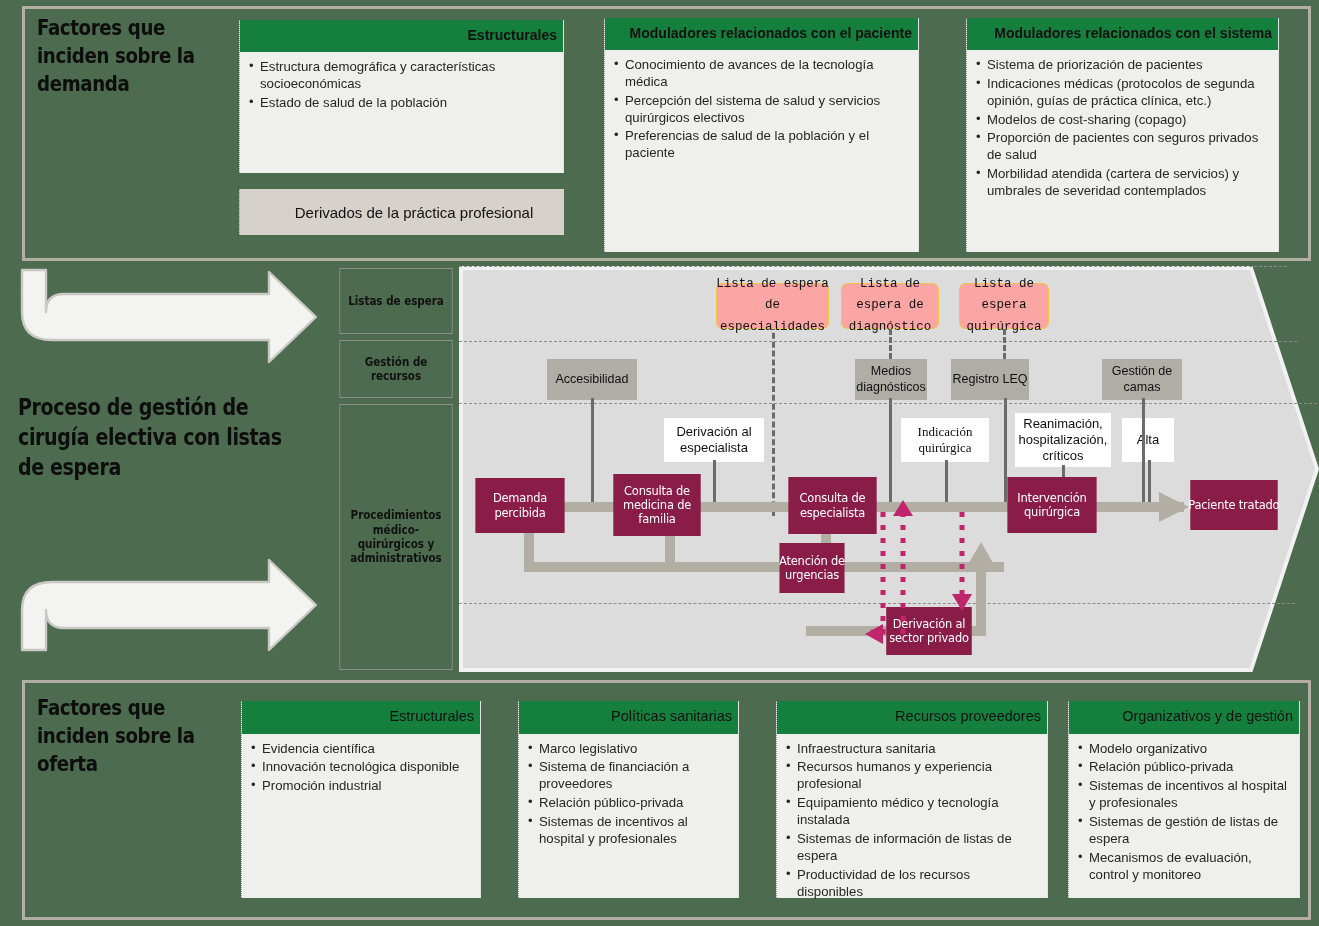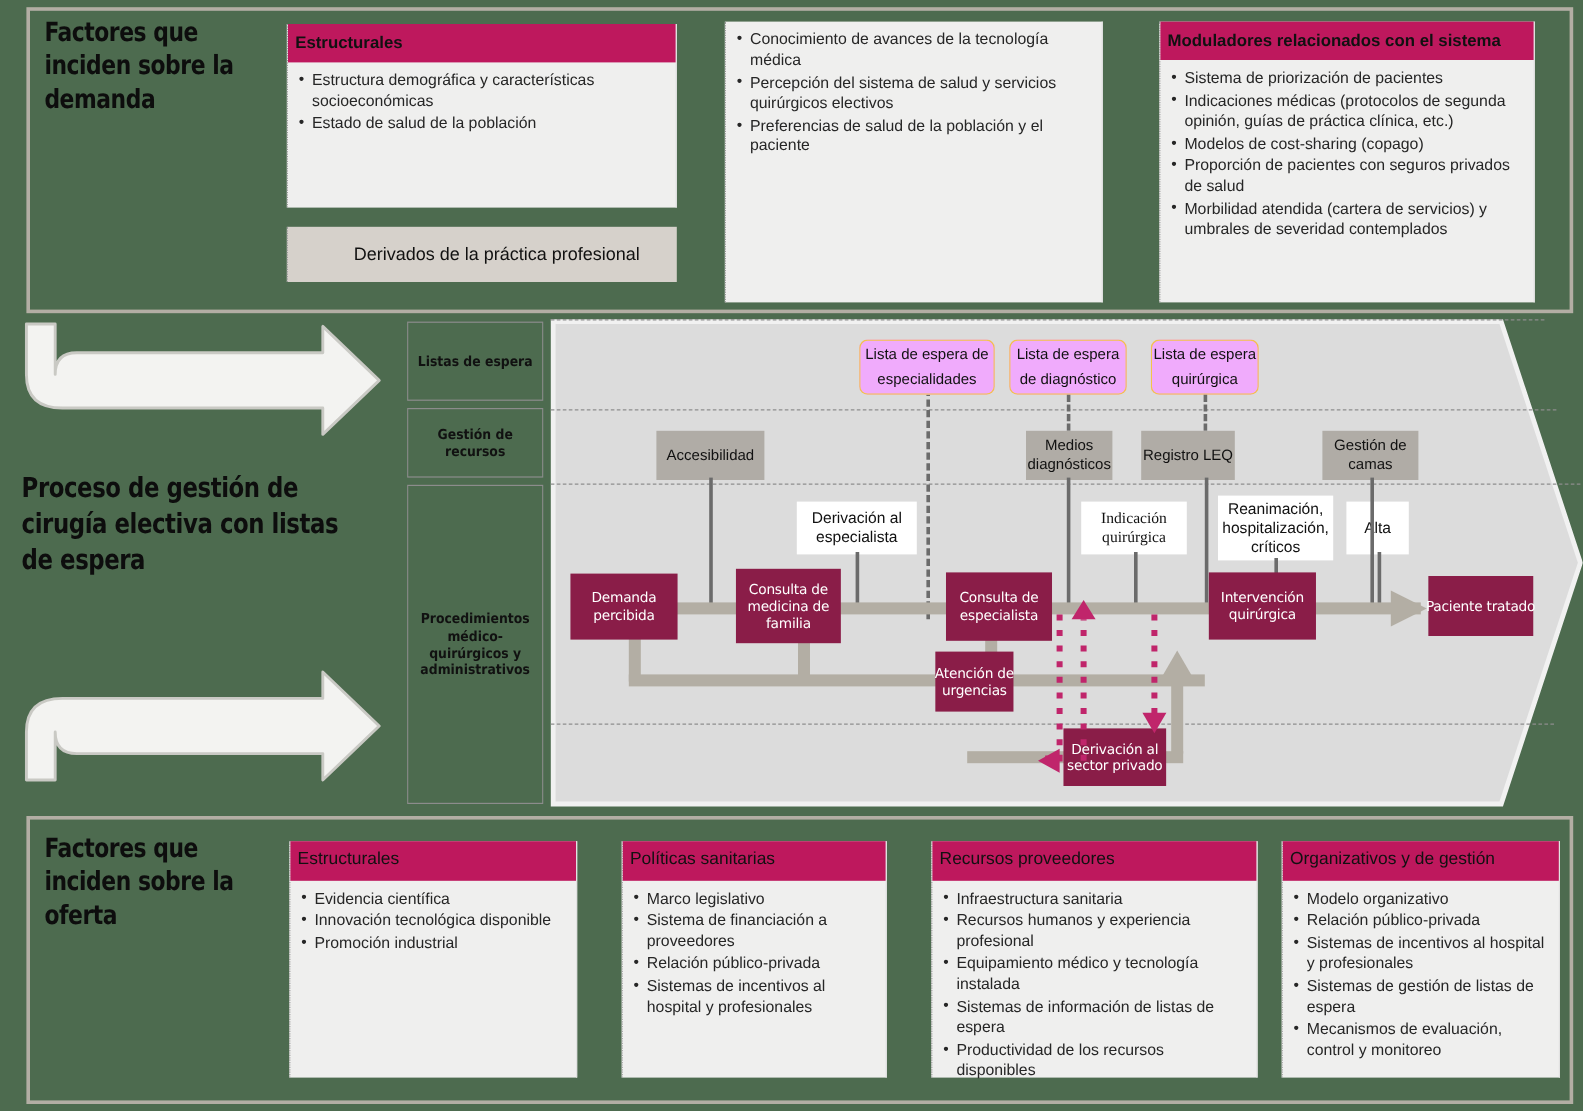--- a/index.html
+++ b/index.html
@@ -34,23 +34,23 @@
 
   
   .card{
     position:absolute;
     background:#efefee;
     box-sizing:border-box;
     border-left:1px dotted #9a9a9a;
     border-right:1px solid #e2e2e2;
   }
   .card-head{
-    background:#be185d;
+    background:#15803d;
     color:#111;
-    text-align:left;
+    text-align:right;
     font-size:14.5px;
     line-height:1.35;
     padding:6px 6px 7px 6px;
     box-sizing:border-box;
     font-family:"Liberation Sans", sans-serif;
   }
   .card-head.b{font-weight:bold;font-size:14px;}
   .card-body{padding:7px 9px 6px 9px;}
   .card-body ul{margin:0;padding:0;list-style:none;}
   .card-body li{
@@ -102,22 +102,22 @@
     box-sizing:border-box;
     display:flex;align-items:center;justify-content:center;
     text-align:center;
     line-height:1.22;
   }
   .n-maroon{background:#8a1d48;color:#fff;font-size:11.5px;letter-spacing:-0.2px;
             font-family:"DejaVu Sans", sans-serif;transform:scaleX(0.93);}
   .n-maroon span{display:block;transform:scaleX(1.07);}
   .n-grey{background:#b0aca6;color:#111;font-size:12.5px;}
   .n-white{background:#ffffff;color:#111;font-size:13px;}
-  .n-yellow{background:#f0abfc;color:#111;font-size:12.5px;border-radius:7px;
-            box-shadow:inset 0 0 0 1px #f2c44a;}
+  .n-yellow{background:#fca5a5;color:#111;font-size:12.5px;border-radius:7px;
+            box-shadow:inset 0 0 0 1px #f2c44a;font-family:Liberation Mono, monospace;}
   .n-yellow span{display:block;line-height:1.7;}
 
   .connector{position:absolute;background:#6b6b6b;width:3px;}
   .vdash{position:absolute;border-left:3px dashed #6b6b6b;width:0;}
   .flowbar{position:absolute;background:#b3aea4;}
   svg.overlay{position:absolute;left:0;top:0;overflow:visible;}
 </style>
 </head>
 <body>
 
@@ -137,20 +137,21 @@
         <li>Estado de salud de la población</li>
       </ul>
     </div>
   </div>
 
   <div class="plain-box" style="left:239px;top:189px;width:325px;height:46px;">
     <span>Derivados de la práctica profesional</span>
   </div>
 
   <div class="card" style="left:604px;top:18px;width:315px;height:234px;">
+    <div class="card-head b">Moduladores relacionados con el paciente</div>
     <div class="card-body">
       <ul>
         <li>Conocimiento de avances de la tecnología médica</li>
         <li>Percepción del sistema de salud y servicios quirúrgicos electivos</li>
         <li>Preferencias de salud de la población y el paciente</li>
       </ul>
     </div>
   </div>
 
   <div class="card" style="left:966px;top:18px;width:313px;height:234px;">

